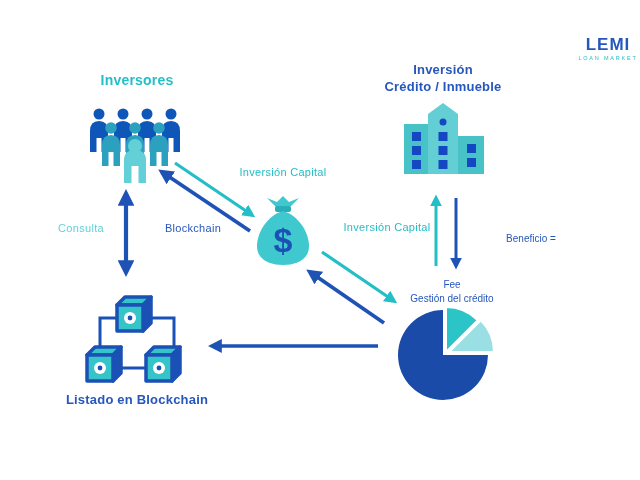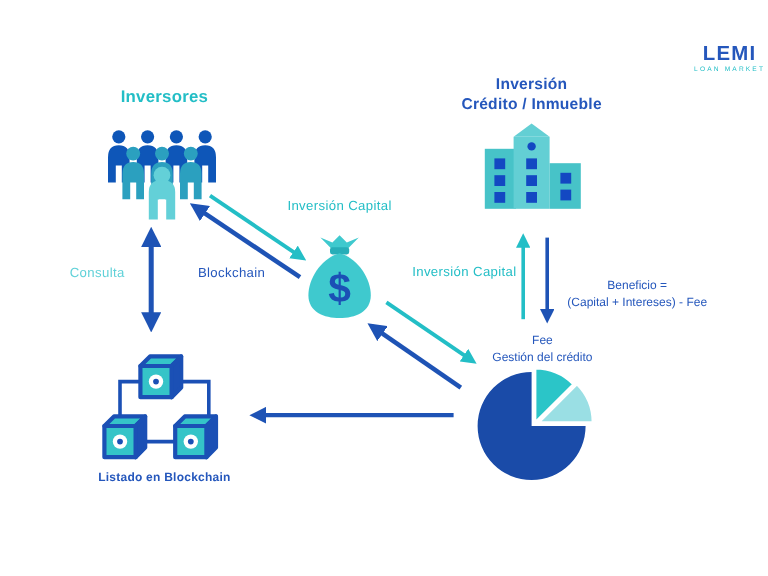--- a/index.html
+++ b/index.html
@@ -27,33 +27,32 @@
     <div class="logo-tag">LOAN MARKET</div>
   </div>
 
   <div class="abs ctr node-title t-teal" style="left:137px;top:71px;font-size:14px;">Inversores</div>
 
   <div class="abs ctr node-title t-blue" style="left:443px;top:62px;font-size:13px;">
     <div>Inversión</div>
     <div>Crédito / Inmueble</div>
   </div>
 
-  <div class="abs ctr node-title t-blue" style="left:137px;top:392px;font-size:10px;">
+  <div class="abs ctr node-title t-blue" style="left:137px;top:392px;font-size:13px;">
     <div>Listado en Blockchain</div>
   </div>
 
 
   <div class="abs ctr flow-label t-teal" style="left:283px;top:166px;">Inversión Capital</div>
   <div class="abs ctr flow-label t-blue" style="left:193px;top:222px;">Blockchain</div>
   <div class="abs ctr flow-label t-teal-light" style="left:81px;top:222px;">Consulta</div>
   <div class="abs ctr flow-label t-teal" style="left:387px;top:221px;">Inversión Capital</div>
 
   <div class="abs ctr small-label t-blue" style="left:531px;top:212px;margin-top:20px;">
     <div>Beneficio =</div>
-    <div>(Capital + Intereses) - Fee</div>
   </div>
 
   <div class="abs ctr small-label t-blue" style="left:452px;top:278px;">
     <div>Fee</div>
     <div>Gestión del crédito</div>
   </div>
 
   <svg class="abs" style="left:85px;top:104px;" width="100" height="80" viewBox="0 0 100 80">
     <g fill="#0E56B8">
       <circle cx="14" cy="10" r="5.5"></circle>

